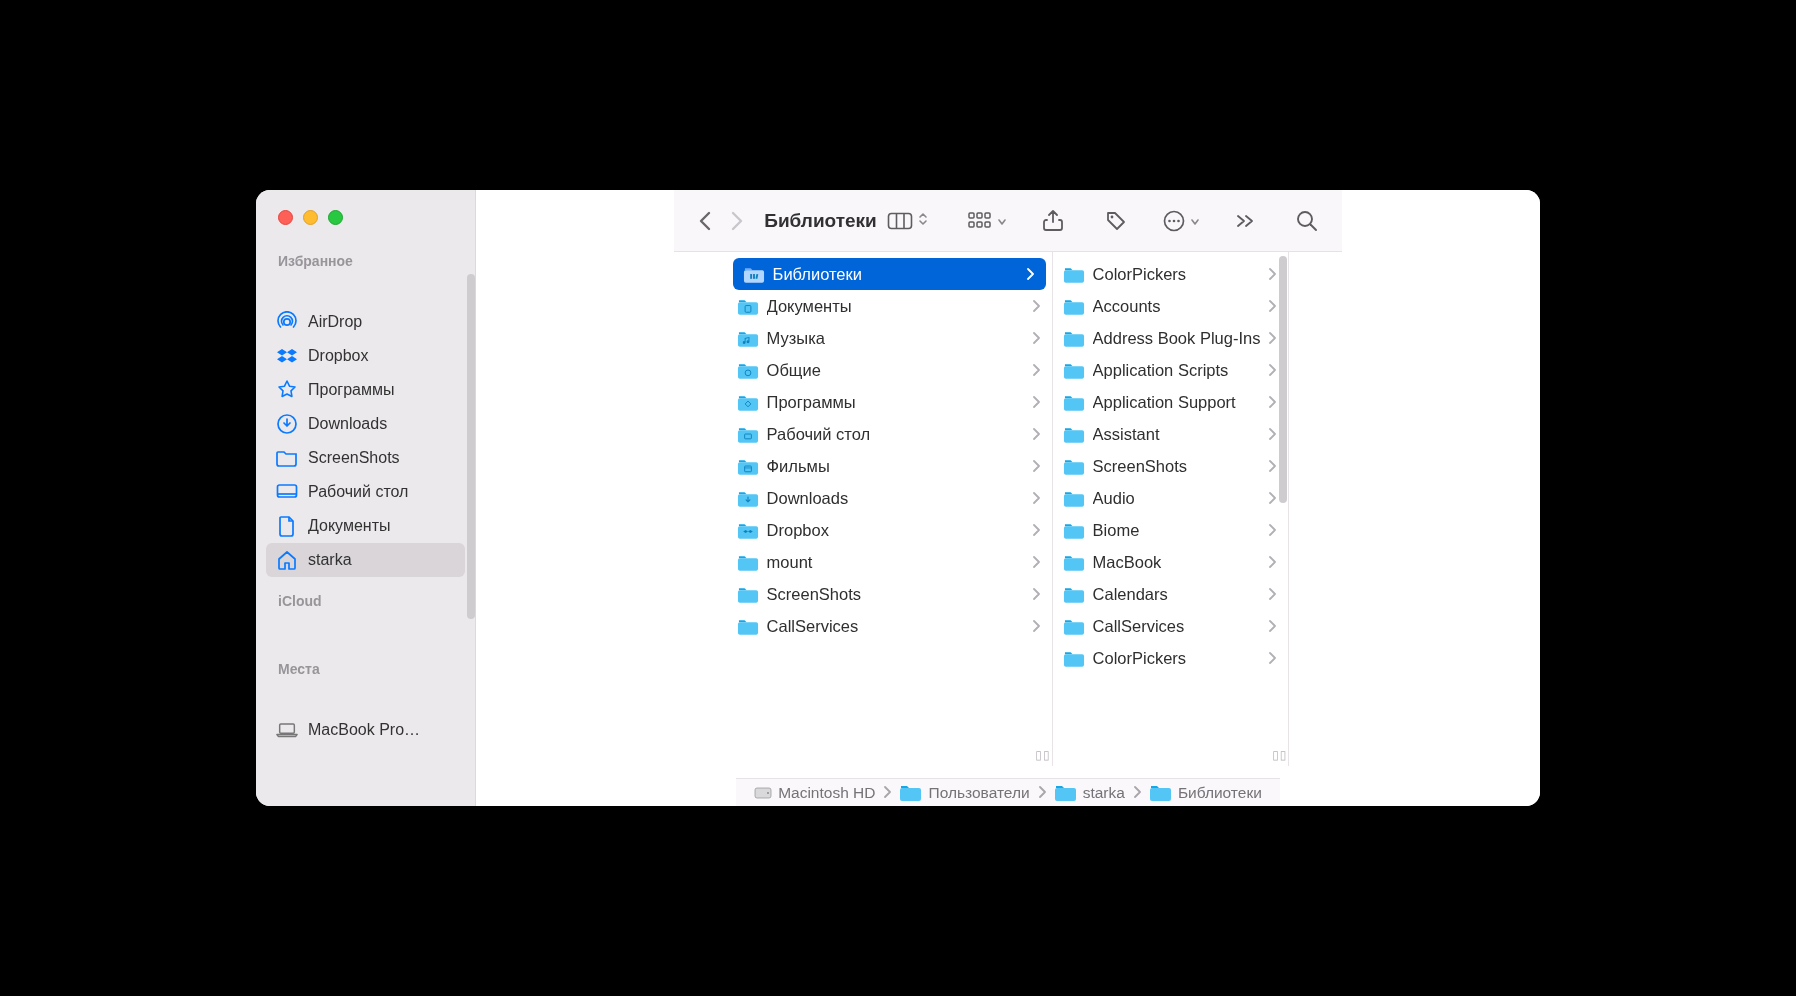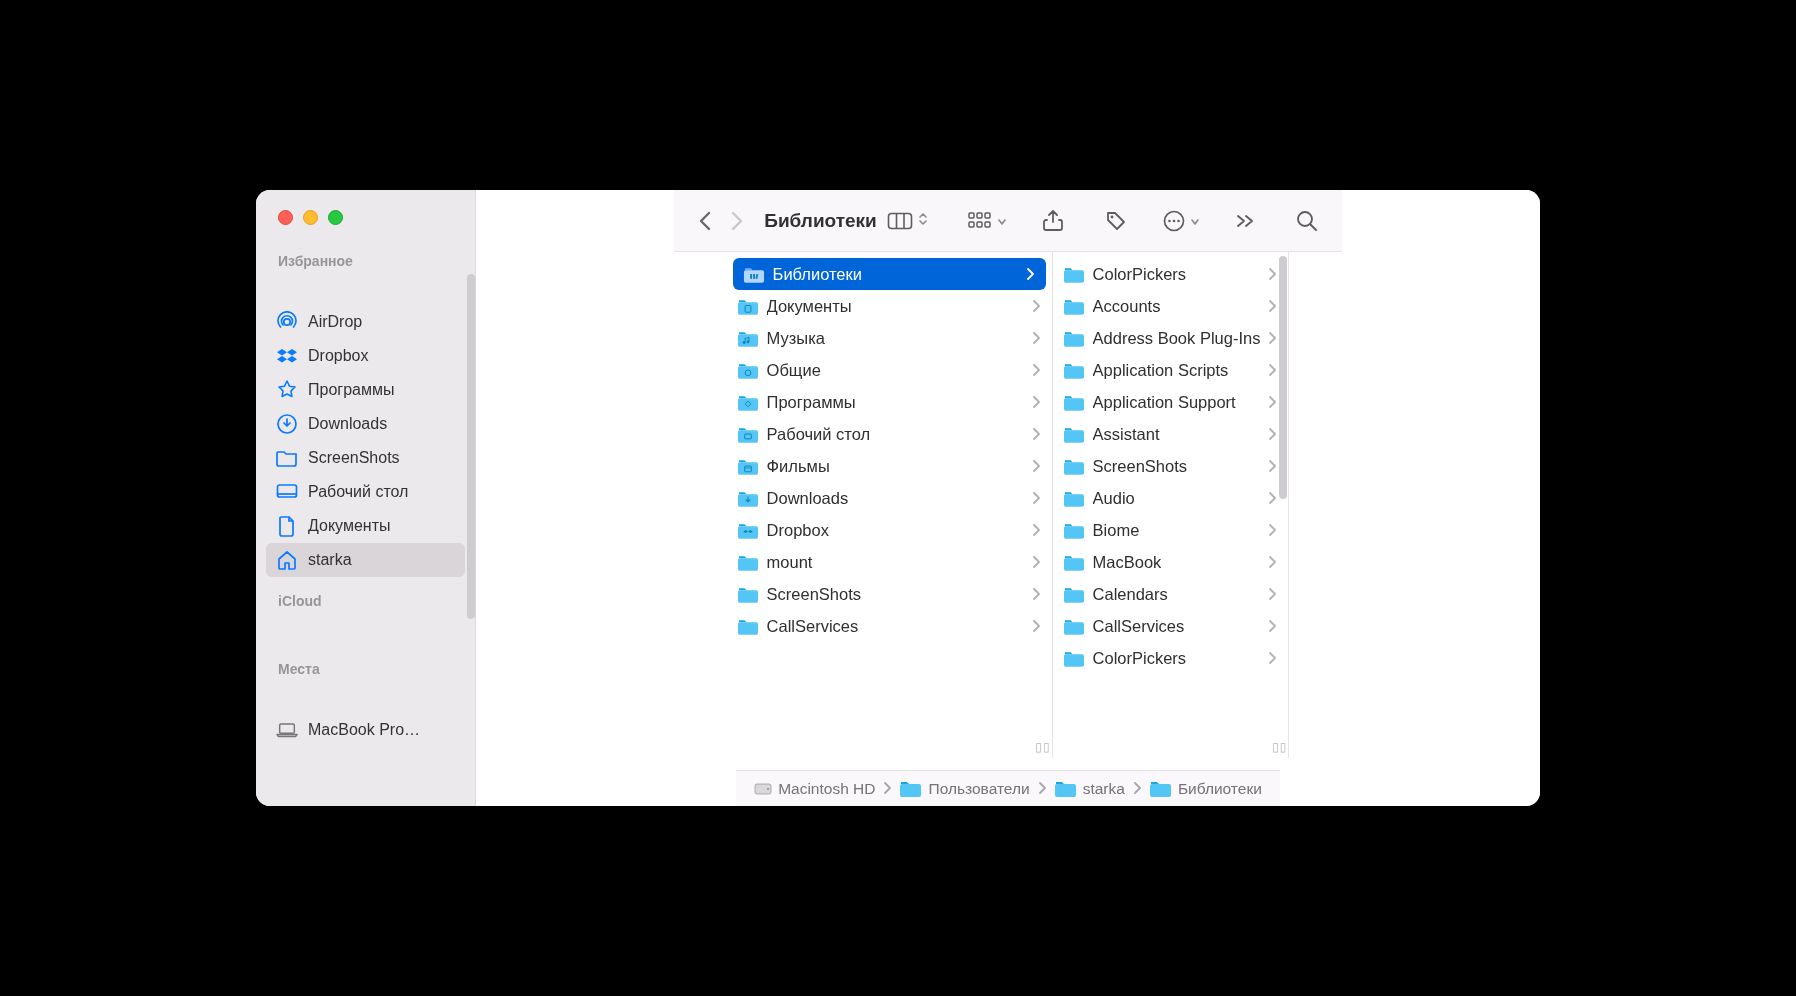--- a/index.html
+++ b/index.html
@@ -90,21 +90,21 @@
 .row.sel .folder-body { fill:#b3d6ff; }
 .row.sel .folder-tab { fill:#6daeff; }
 
 .hscroll {
   height:12px; background:#fcfbfc; border-top:1px solid #eceaed;
   position:relative;
 }
 .hscroll-thumb { position:absolute; left:10px; top:2px; height:8px; width: 98.2%; background:#c9c6c9; border-radius:4px; }
 
 .pathbar {
-  height:36px;
+  height:28px;
   display:flex; align-items:center;
   padding: 4px 18px;
   gap: 6px;
   border-top:1px solid #e6e2e6;
   font-size:15.5px; color:#757278;
   background:#faf8fa;
 }
 .pathbar .seg { display:flex; align-items:center; gap:6px; }
 .pathbar .sep { color:#a9a6ab; padding: 0 2px;}
 

